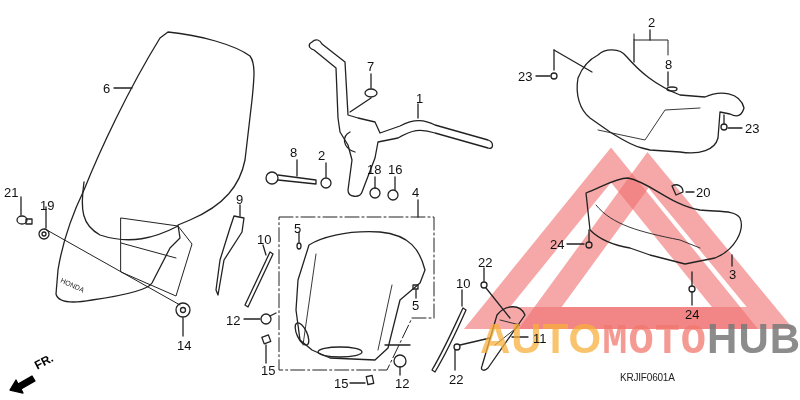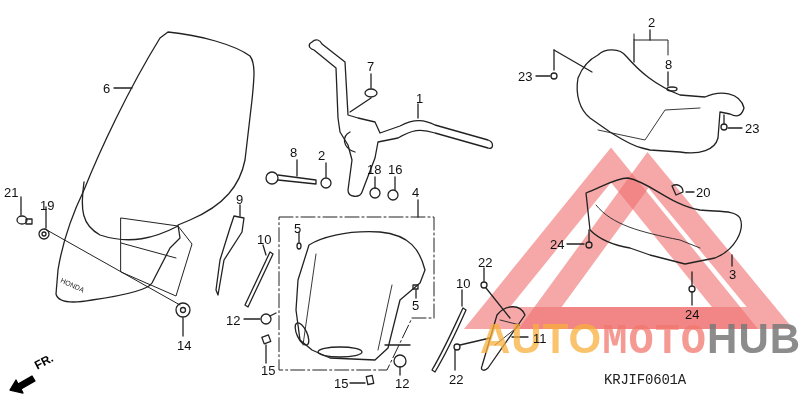--- a/index.html
+++ b/index.html
@@ -7,22 +7,22 @@
     position: relative; width: 800px; height: 400px; overflow: hidden;
     background: #ffffff; font-family: "Liberation Sans", sans-serif;
   }
   svg.layer { position: absolute; left: 0; top: 0; }
   .callout {
     position: absolute; font-family: "Liberation Sans", sans-serif;
     font-size: 13px; color: #111; line-height: 13px; white-space: nowrap;
     cursor: pointer;
   }
   .ref-code {
-    position: absolute; left: 604px; top: 372px;
-    font-family: Liberation Mono, monospace; font-size: 14px; color: #222;
+    position: absolute; left: 620px; top: 372px;
+    font-family: Liberation Sans, sans-serif; font-size: 10px; color: #222;
     letter-spacing: -0.2px;
   }
   .fr-label {
     position: absolute; left: 32px; top: 360px;
     font-family: "Liberation Sans", sans-serif; font-weight: bold; font-size: 12px;
     color: #000; transform: rotate(-28deg); transform-origin: left top;
   }
   .wm-text {
     position: absolute; top: 318px; left: 480px;
     font-family: "Liberation Sans", sans-serif; font-weight: bold; font-size: 42px;

